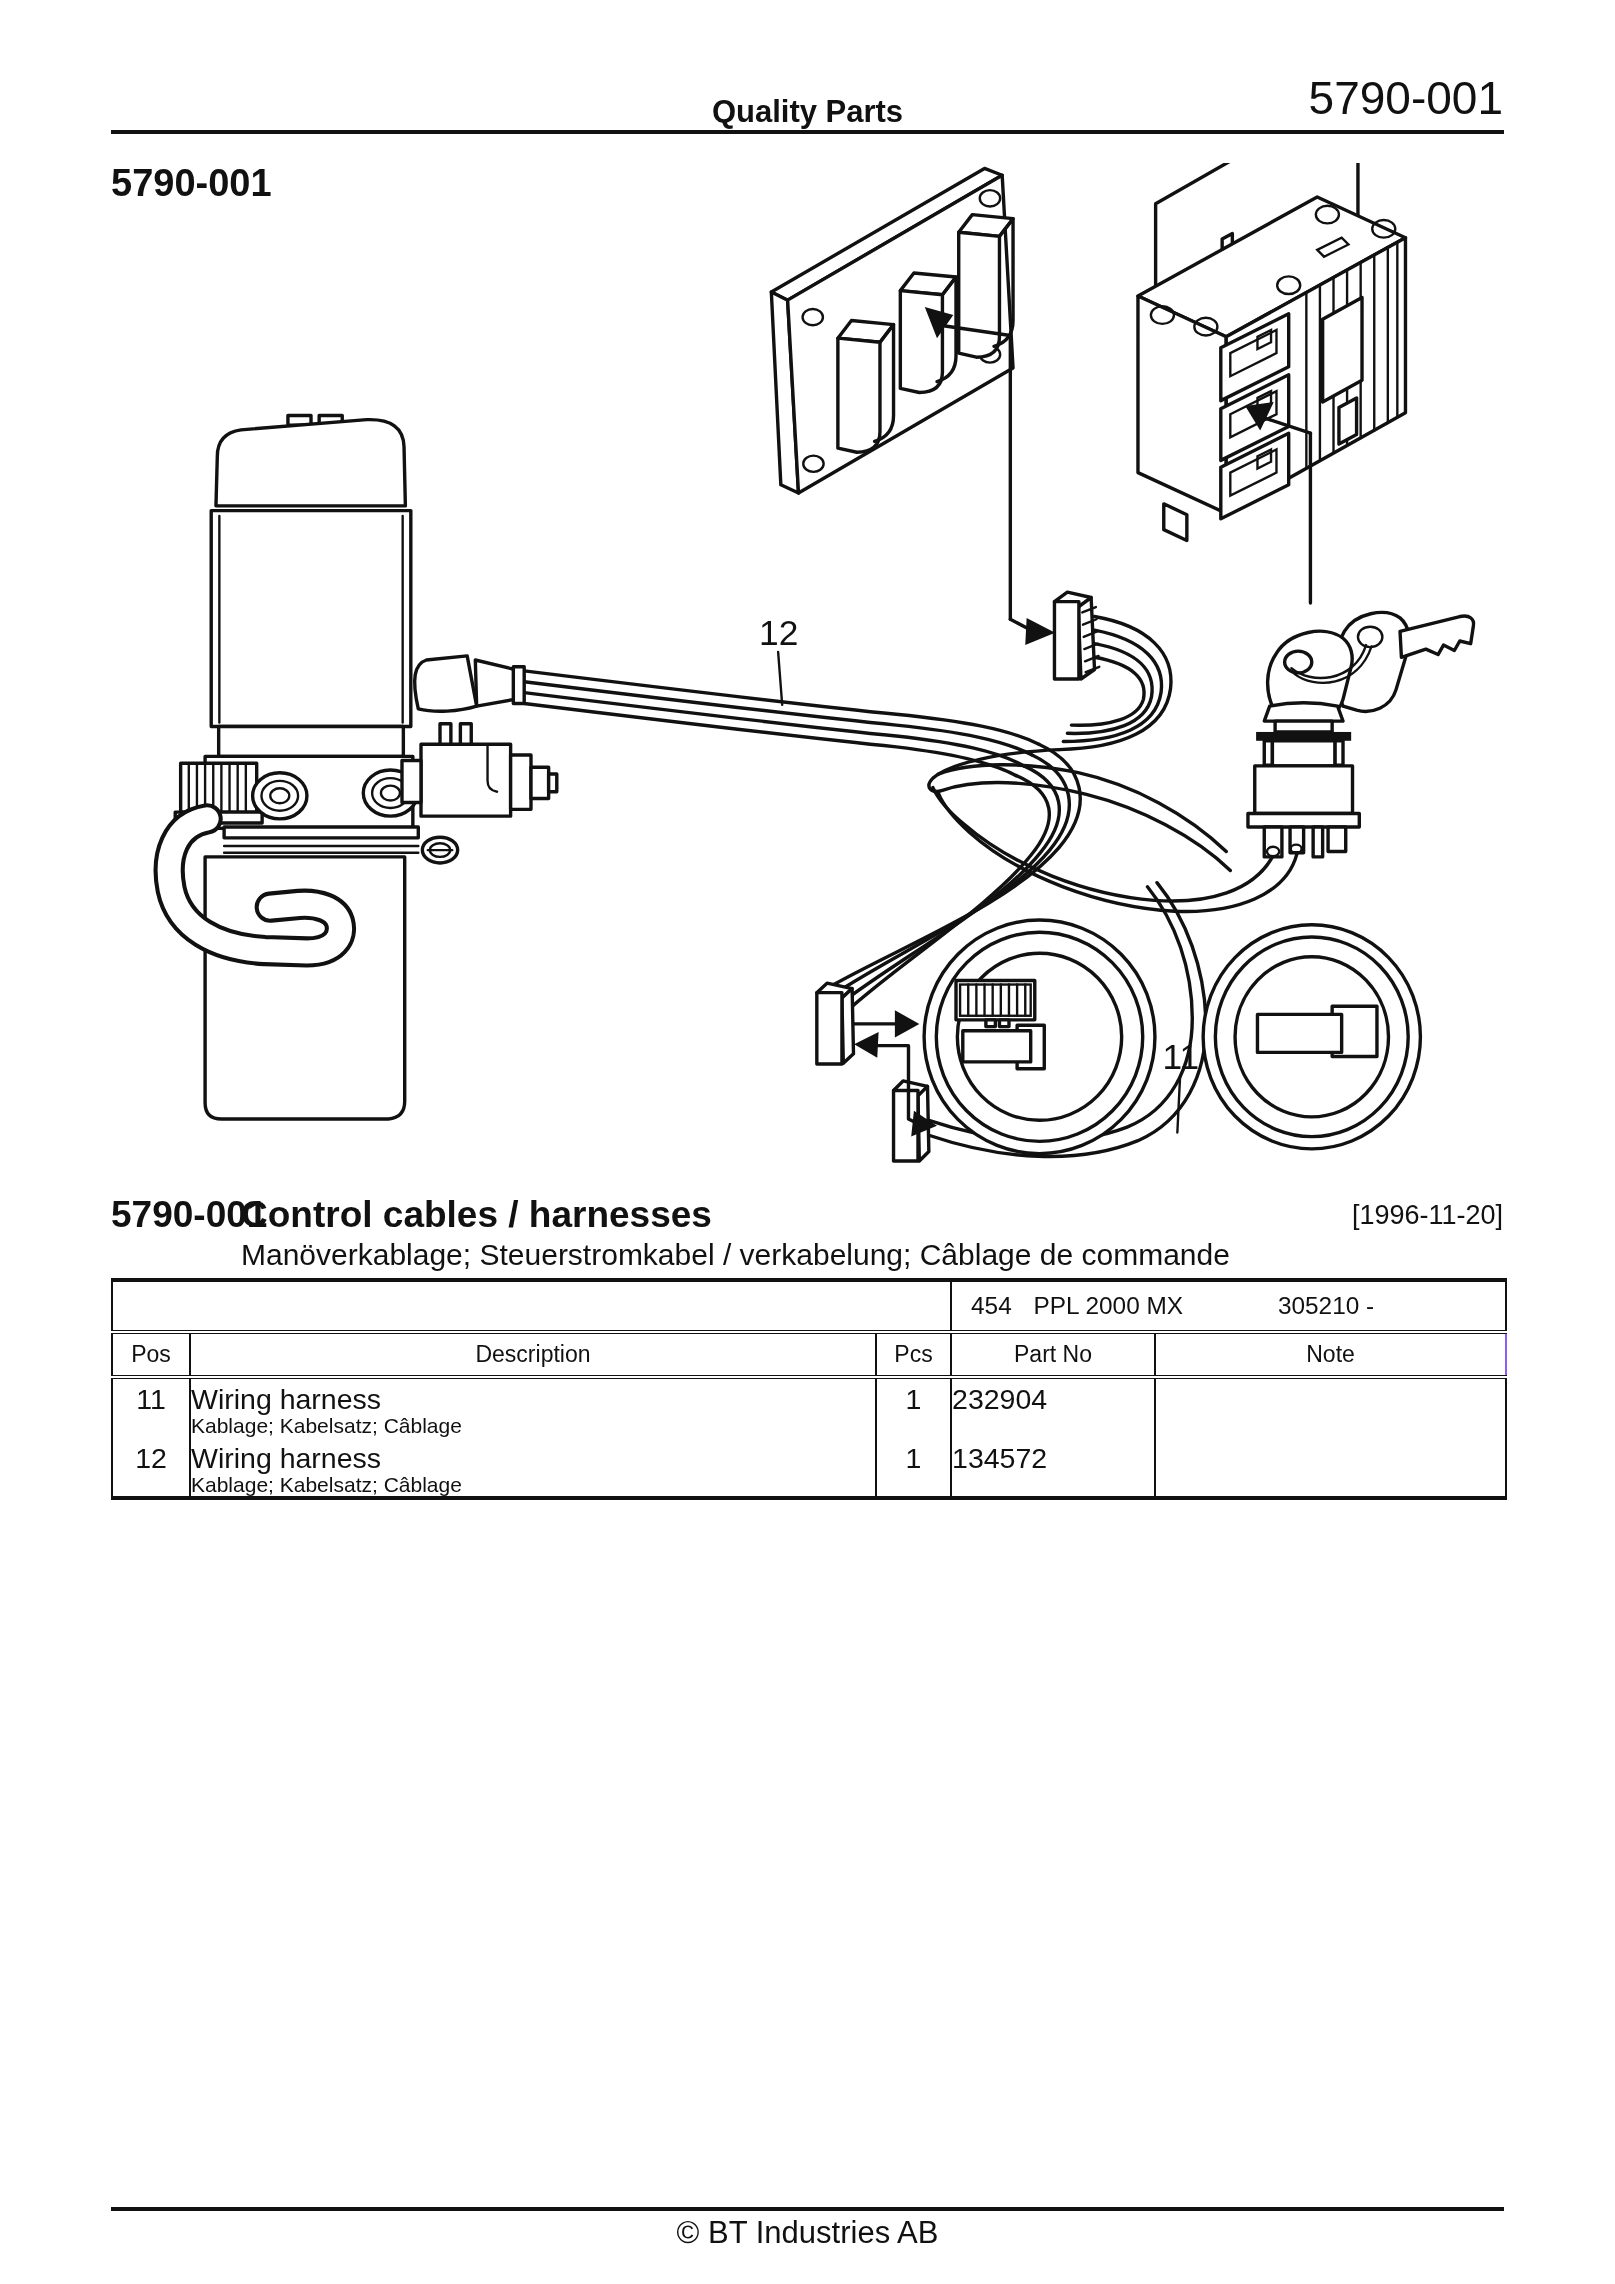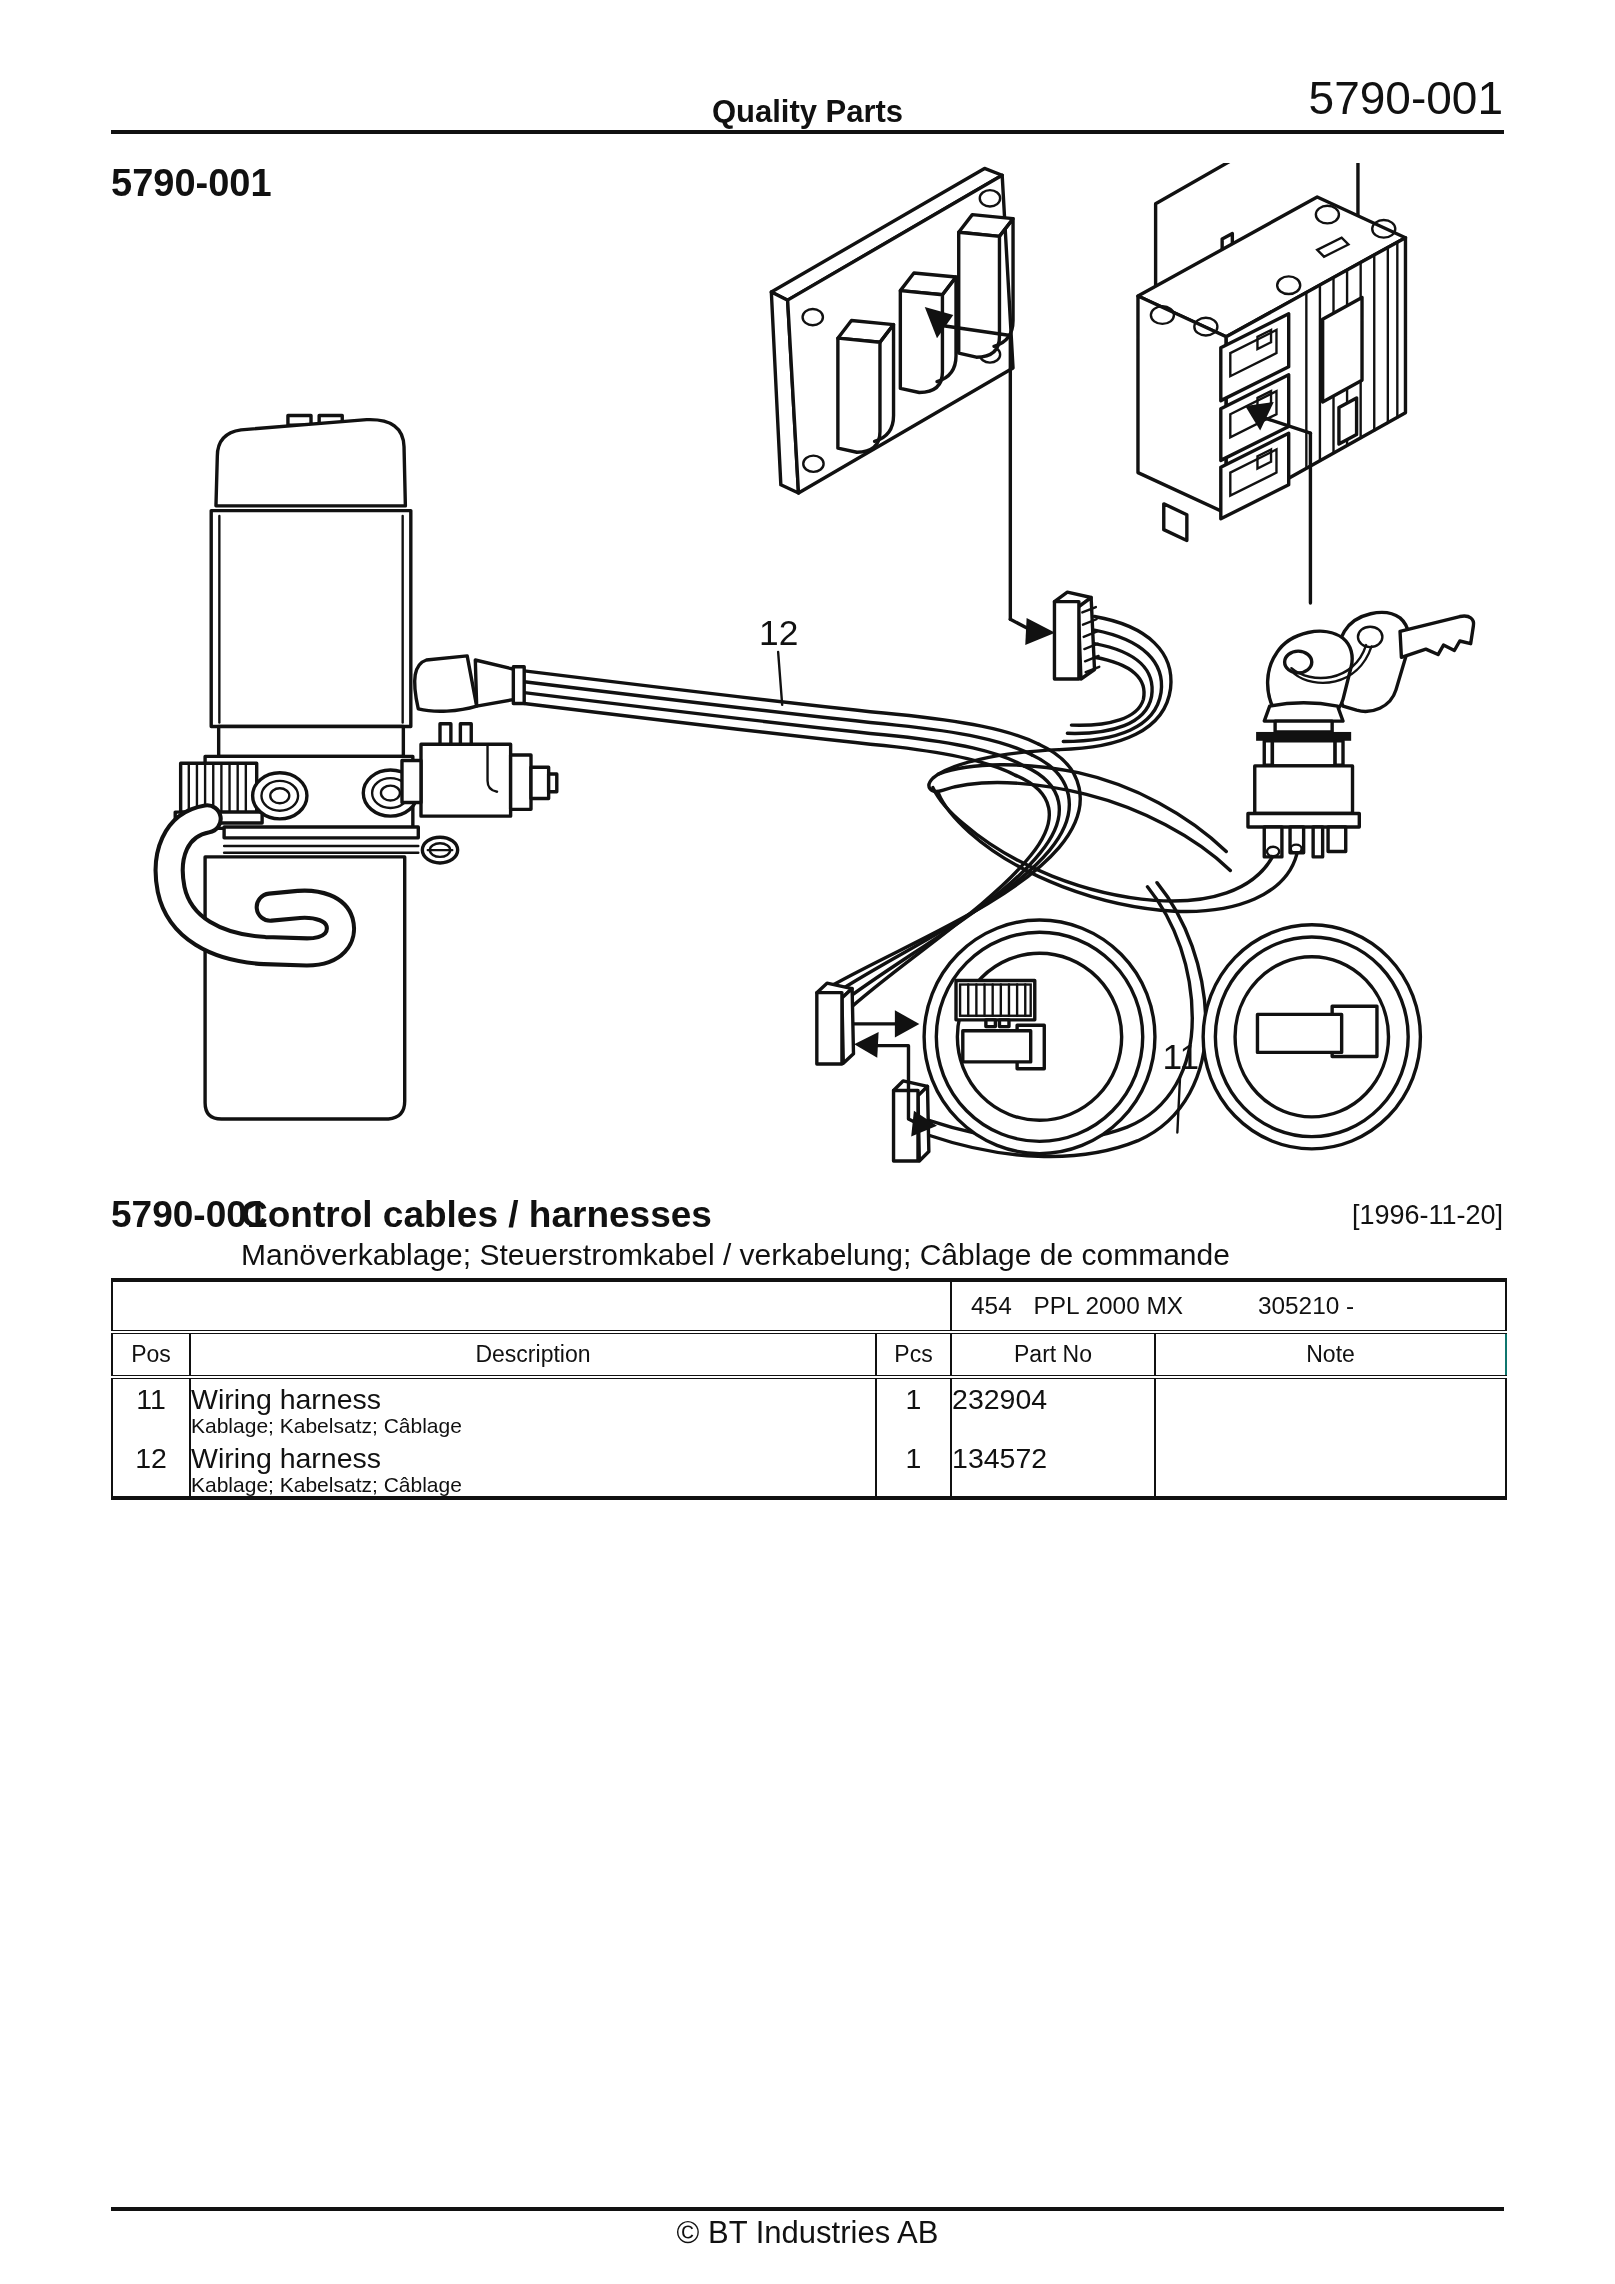--- a/index.html
+++ b/index.html
@@ -15,34 +15,34 @@
   .sec-sub{position:absolute;left:241px;top:1238px;font-size:30px;}
   table.parts{position:absolute;left:111px;top:1278px;width:1393px;border-collapse:collapse;table-layout:fixed;}
   table.parts td,table.parts th{padding:0;font-weight:normal;color:#111;}
   .c-pos{width:78px;}.c-desc{width:686px;}.c-pcs{width:75px;}.c-part{width:204px;}.c-note{width:351px;}
   tr.model-row{height:52px;}
   tr.model-row td{border-top:4.1px solid #111;border-bottom:4.1px double #111;font-size:24.4px;vertical-align:middle;}
   tr.model-row td:first-child{border-left:2px solid #111;}
   tr.model-row td:last-child{border-left:2px solid #111;border-right:2px solid #111;}
   tr.head-row{height:45px;}
   tr.head-row th{border-bottom:4.1px double #111;border-left:2px solid #111;font-size:23px;text-align:center;vertical-align:middle;}
-  tr.head-row th:last-child{border-right:2px solid #0f766e;margin-top:40px;}
+  tr.head-row th:last-child{border-right:2px solid #8b5cf6;margin-top:40px;}
   tr.data-row{height:60px;}
   tr.data-row td{border-left:2px solid #111;vertical-align:top;font-size:28.5px;}
   tr.data-row td:last-child{border-right:2px solid #111;}
   tr.data-row.last td{border-bottom:4.1px solid #111;}
   td.pos,th.pos{text-align:center;}
   td.pcs{text-align:center;}
   td.desc{padding-left:15px;margin-left:19px;}
   td.part{padding-left:19px;}
   .d-main{display:block;padding-top:5.4px;line-height:30px;}
   .d-alt{display:block;font-size:21px;line-height:23px;}
   .m454{margin-left:19px;}
   .mmodel{margin-left:15px;}
-  .mserial{margin-left:68px;}
+  .mserial{margin-left:88px;}
   .footer-rule{top:2207px;}
   .footer-text{position:absolute;left:111px;width:1393px;top:2215px;text-align:center;font-size:31px;}
   svg text{font-family:"Liberation Sans",sans-serif;}
   .ln{fill:none;stroke:#111;stroke-width:5;stroke-linecap:round;stroke-linejoin:round;}
   .lnw{fill:#fff;stroke:#111;stroke-width:5;stroke-linejoin:round;}
   .thin{fill:none;stroke:#111;stroke-width:3.5;stroke-linecap:round;}
   .blk{fill:#111;stroke:none;}
 </style>
 </head>
 <body>

